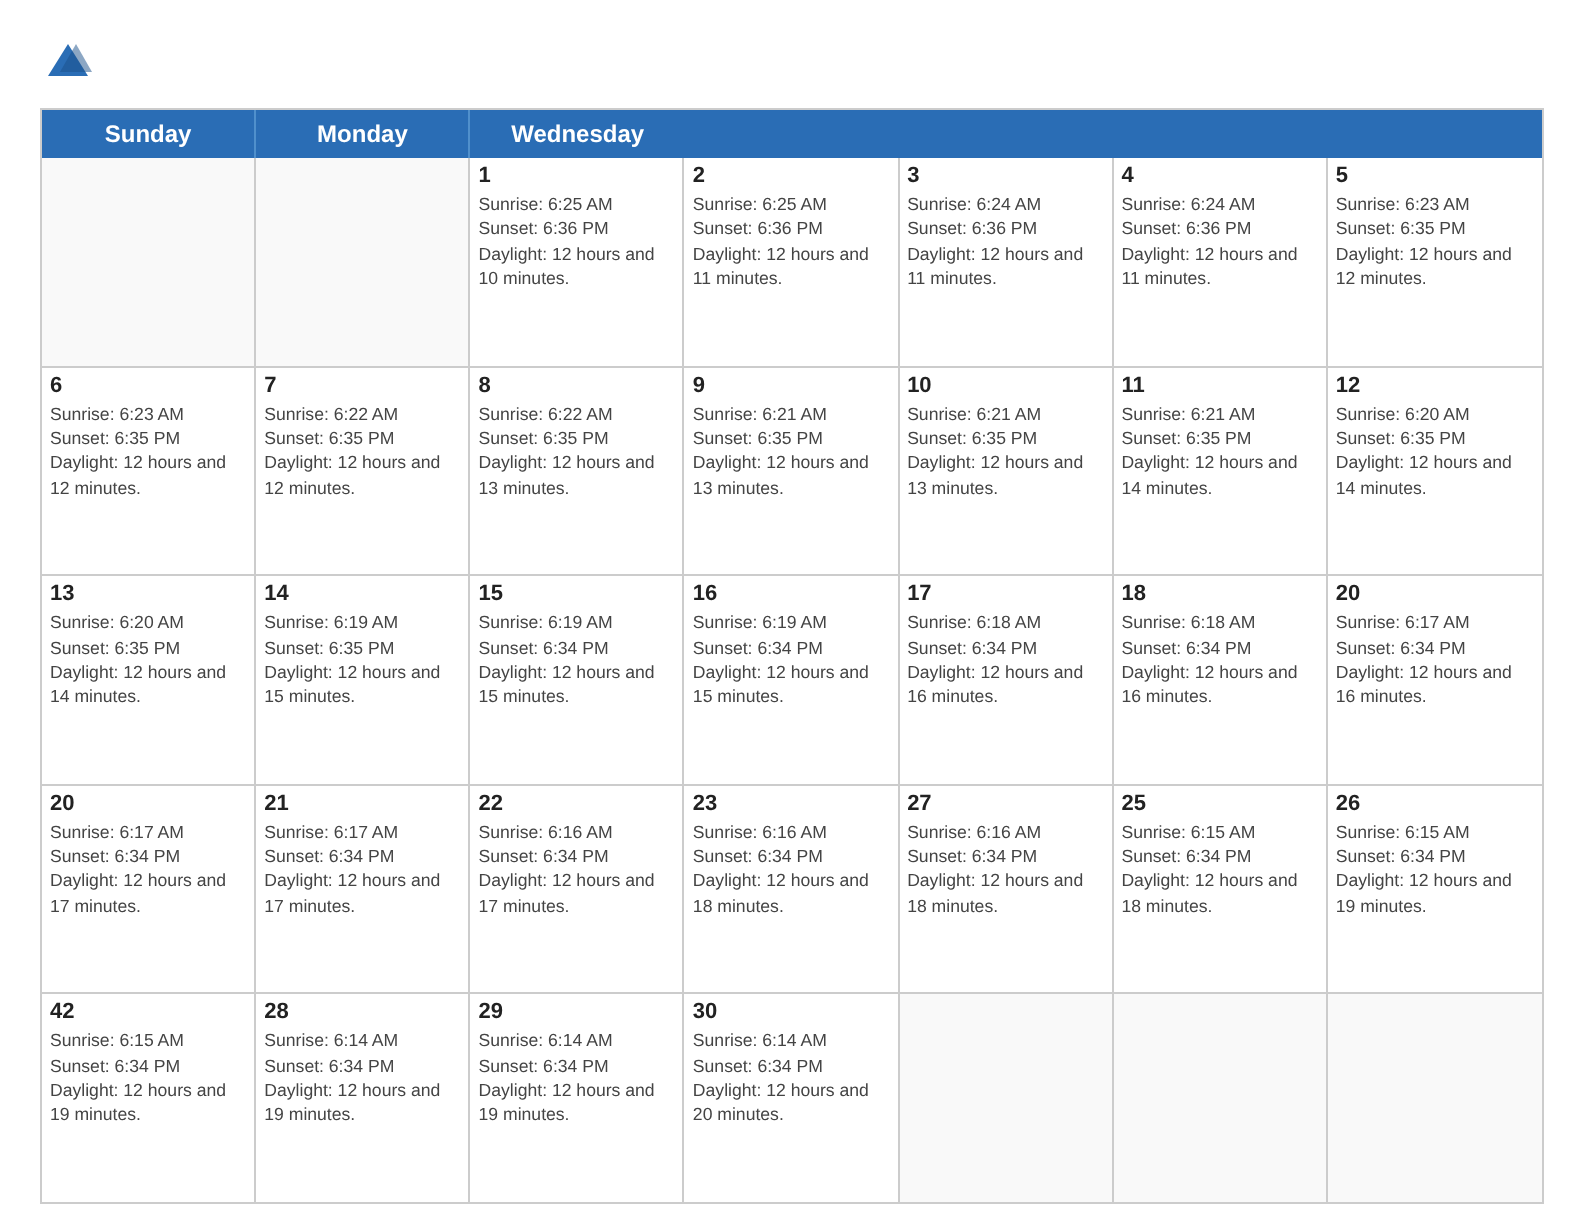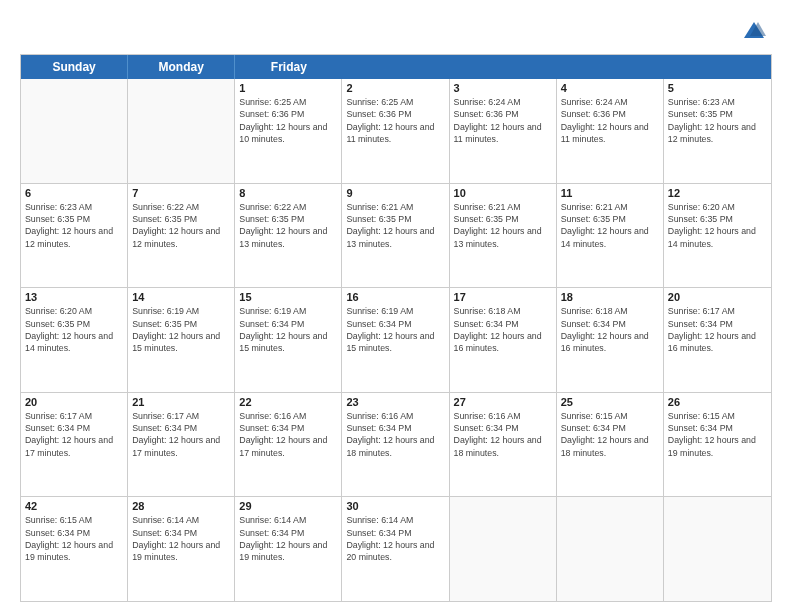--- a/index.html
+++ b/index.html
@@ -9,21 +9,20 @@
       width: 792px;
       height: 612px;
       overflow: hidden;
     }
     .page {
       width: 792px;
       height: 612px;
       padding: 18px 20px 10px 20px;
       display: flex;
       flex-direction: column;
-      align-items: flex-end;
     }
     .header {
       display: flex;
       justify-content: space-between;
       align-items: flex-start;
       margin-bottom: 8px;
     }
     .logo {
       display: flex;
       align-items: center;
@@ -125,21 +124,21 @@
     <div class="title-block">
       <div class="title-month"></div>
       <div class="title-location"></div>
     </div>
   </div>
 
   <div class="calendar">
     <div class="cal-header" id="cal-header">
         <div class="cal-header-cell">Sunday</div>
         <div class="cal-header-cell">Monday</div>
-        <div class="cal-header-cell">Friday</div>
+        <div class="cal-header-cell">Wednesday</div>
       </div>
     <div class="cal-body" id="cal-body">
         <div class="cal-row">
           <div class="cal-cell empty"></div>
           <div class="cal-cell empty"></div>
           <div class="cal-cell">
             <div class="cell-day">1</div>
             <div class="cell-info" style="white-space: pre-line;">Sunrise: 6:25 AM
 Sunset: 6:36 PM
 Daylight: 12 hours and 10 minutes.</div>

